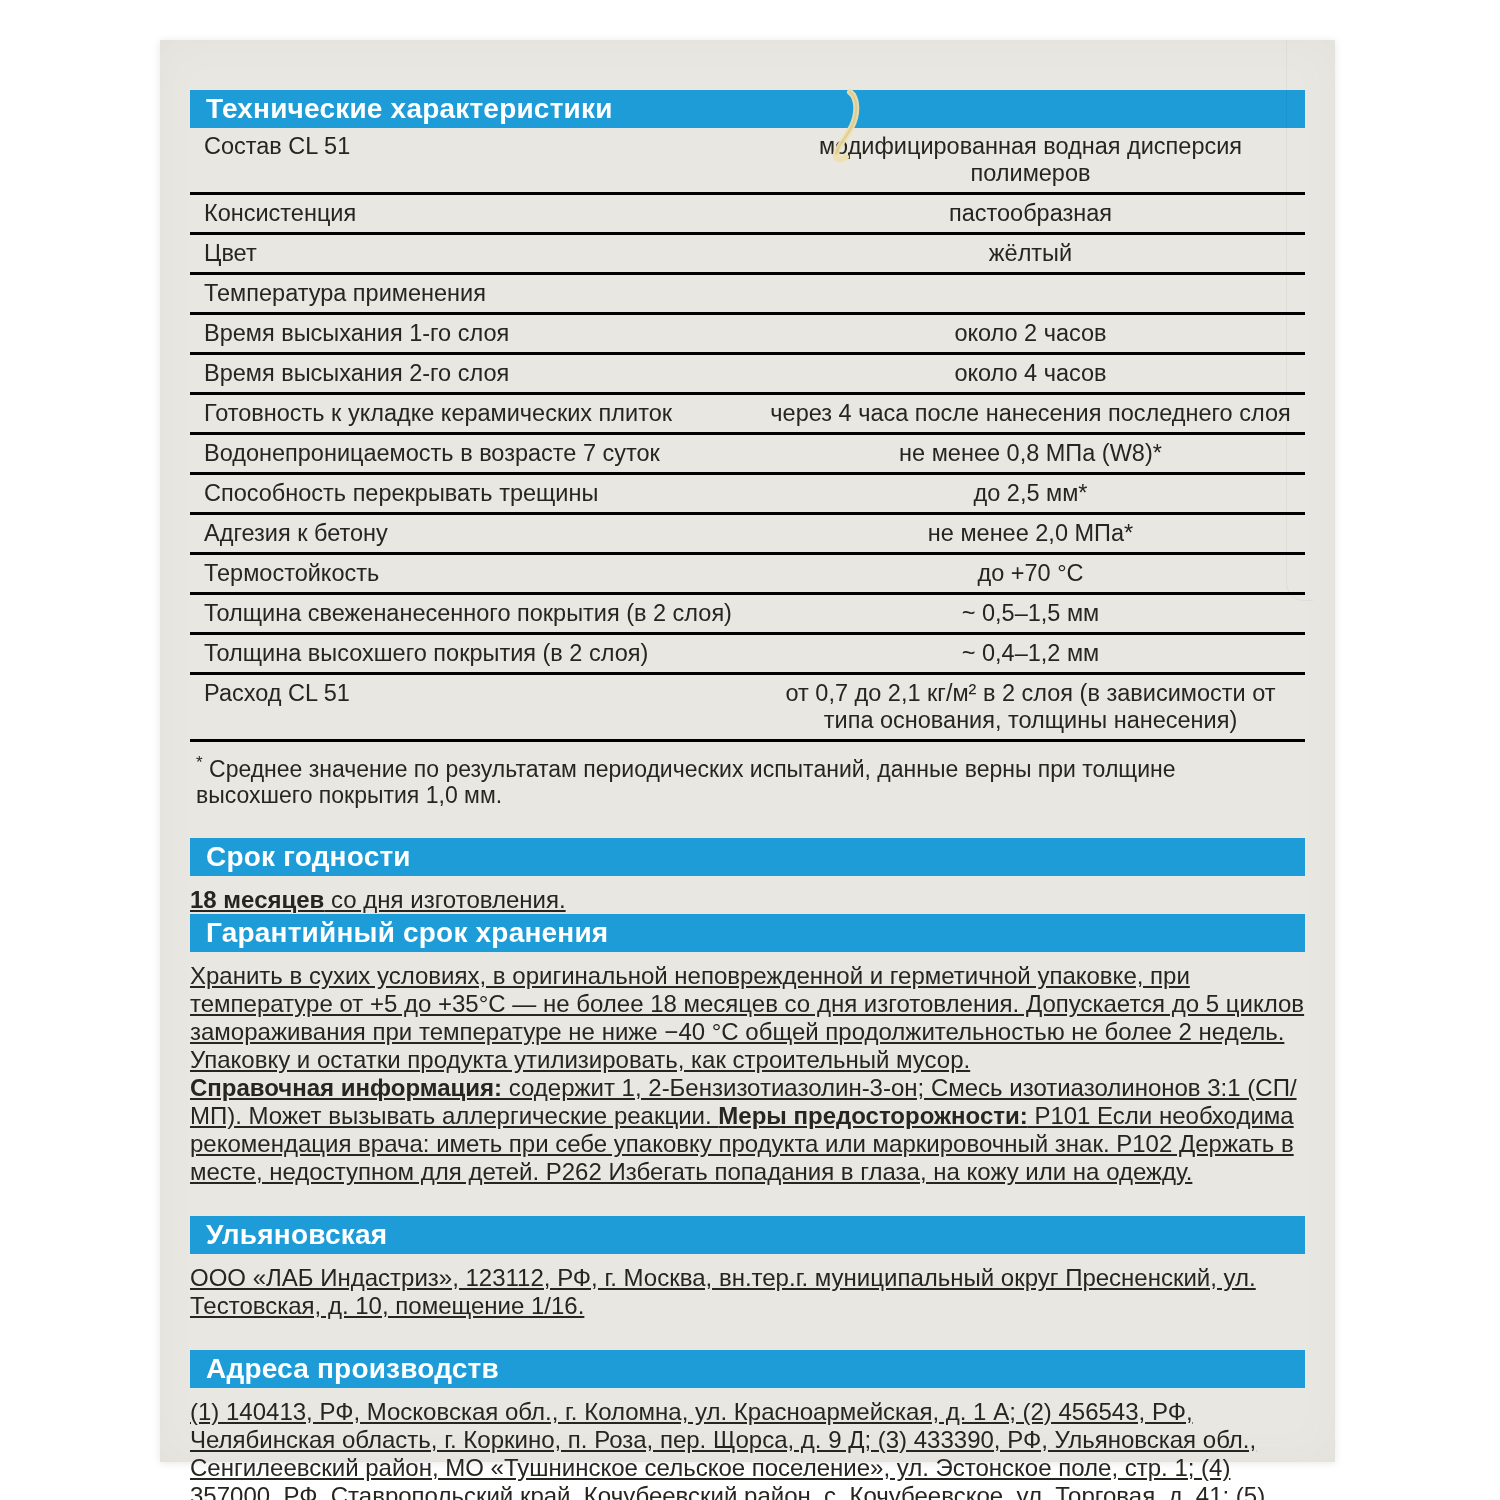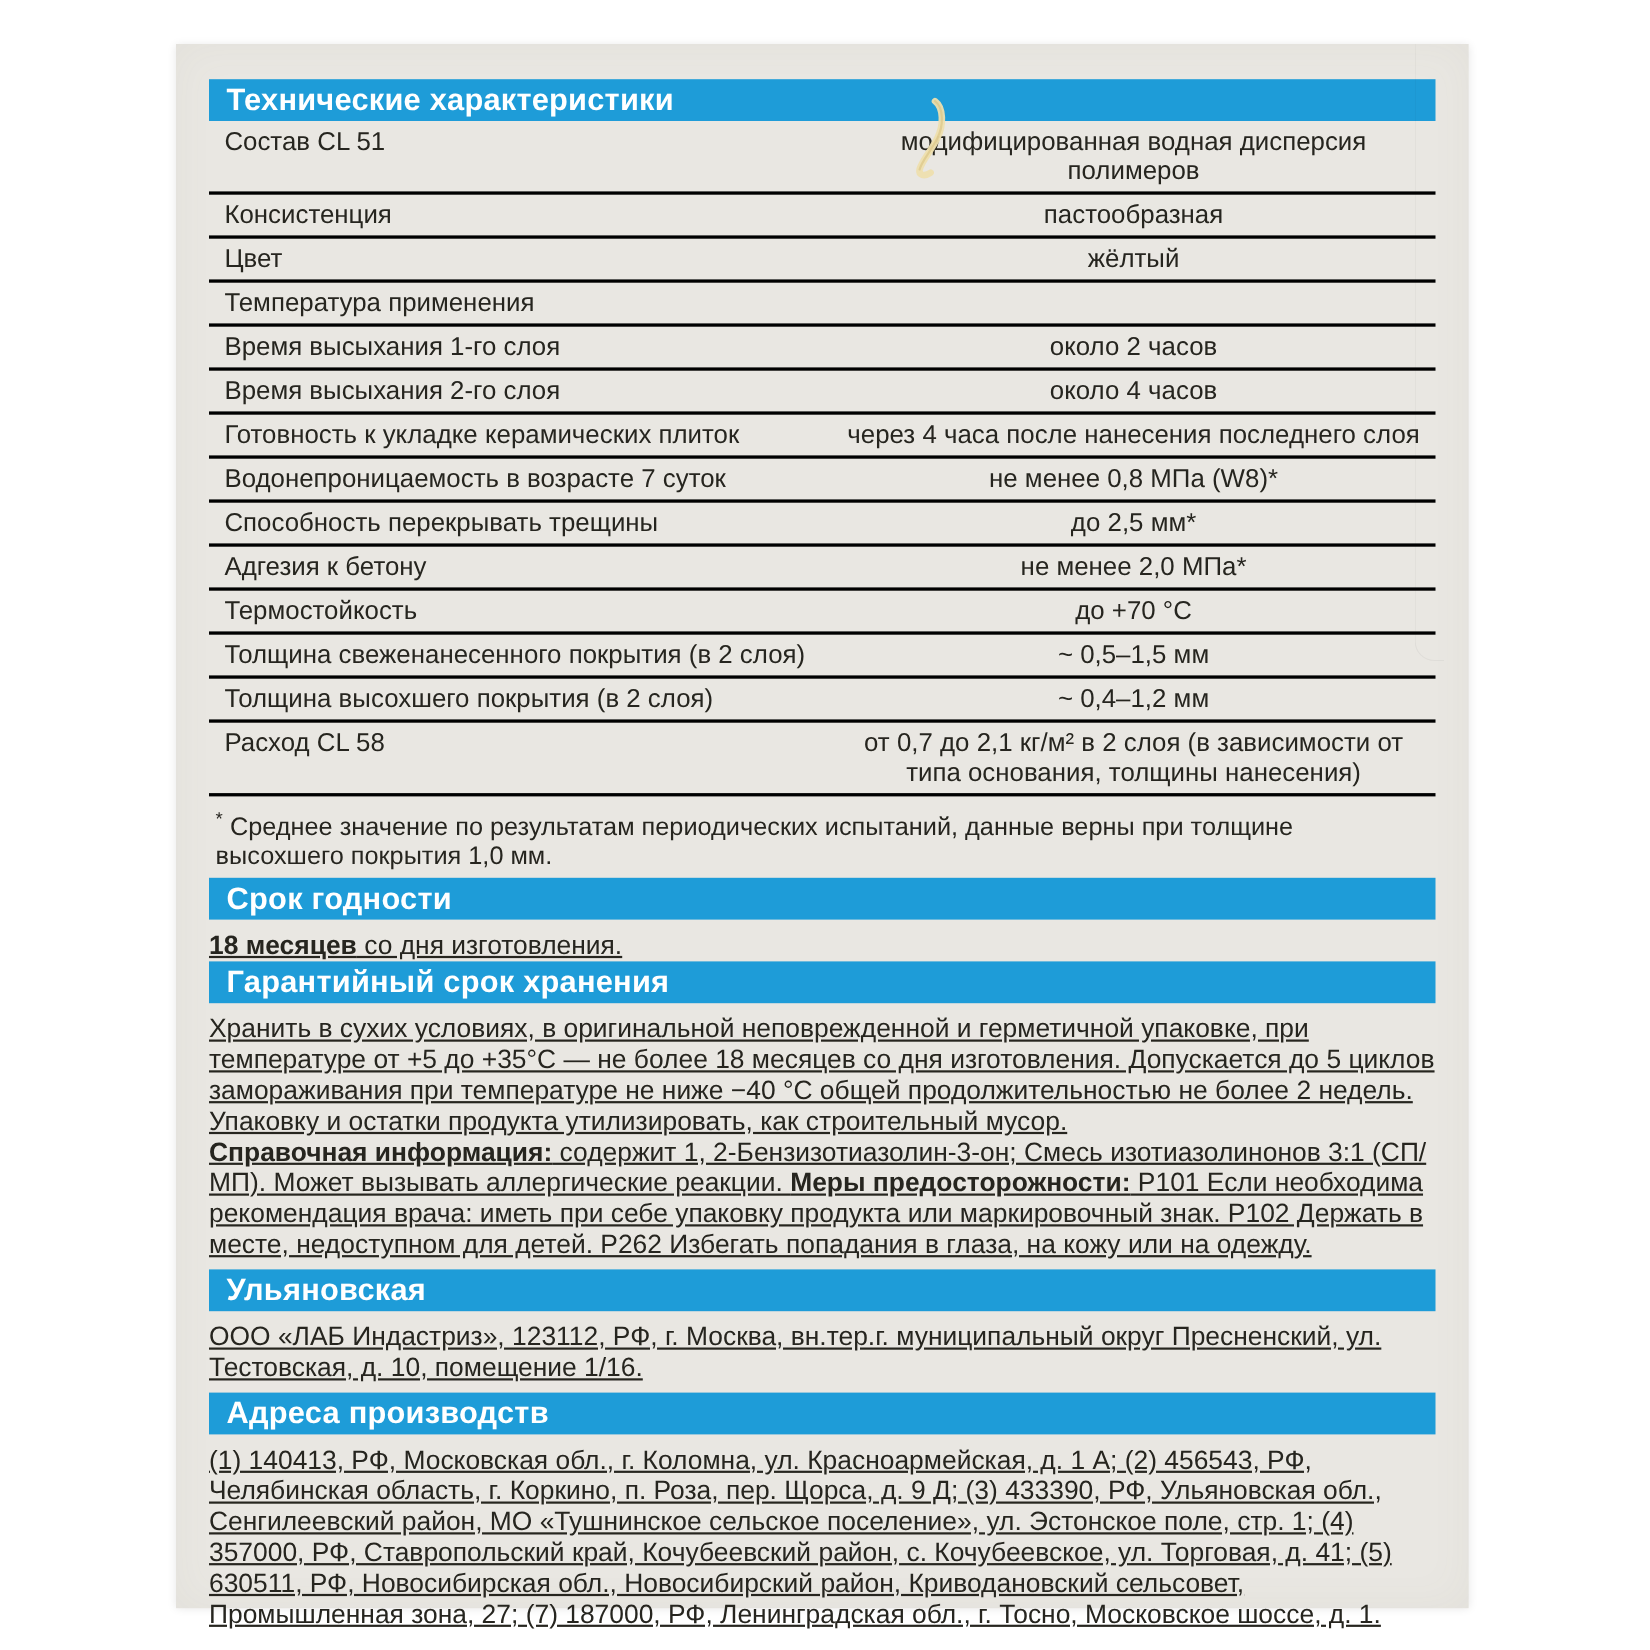--- a/index.html
+++ b/index.html
@@ -7,21 +7,21 @@
     width:1500px;height:1500px;position:relative;overflow:hidden;
     background:#ffffff;
     font-family:"Liberation Sans","DejaVu Sans",sans-serif;
     color:#26251f;
   }
   .card{
     position:absolute;left:160px;top:40px;width:1175px;height:1422px;
     background:#e9e7e2;
     box-shadow:0 1px 8px rgba(0,0,0,0.10), inset 0 0 40px rgba(120,110,95,0.05);
     box-sizing:border-box;
-    padding:32px 30px 0 30px;
+    padding:50px 30px 0 30px;
   }
   
   .crease{
     position:absolute;top:0;right:22px;width:26px;height:560px;
     border-left:1px solid rgba(0,0,0,0.045);
     border-bottom:1px solid rgba(0,0,0,0.04);
     border-bottom-left-radius:18px;
     pointer-events:none;
   }
   .bar{
@@ -38,21 +38,21 @@
     box-sizing:border-box;
   }
   .tlabel{width:556px;flex:0 0 556px;font-size:23.5px;line-height:27px;}
   .tvalue{flex:1;font-size:23.5px;line-height:27px;padding-right:4px;text-align:center;}
   .fnote{
     margin:8px 0 0 6px;font-size:23px;line-height:26px;width:1100px;
   }
   .fnote sup{font-size:17px;}
   .para{font-size:24px;line-height:28px;margin:10px 0 0 0;text-decoration:underline;}
   .b{font-weight:bold;}
-  .mt12{margin-top:8px;}
+  .mt12{margin-top:30px;}
   .mt10{margin-top:0;}
   
   .glue{position:absolute;left:668px;top:48px;pointer-events:none;}
 </style>
 </head>
 <body>
 
 <div class="card">
 
   <div class="bar">
@@ -105,21 +105,21 @@
     </div>
     <div class="trow">
       <div class="tlabel">Толщина свеженанесенного покрытия (в 2 слоя)</div>
       <div class="tvalue">~ 0,5–1,5 мм</div>
     </div>
     <div class="trow">
       <div class="tlabel">Толщина высохшего покрытия (в 2 слоя)</div>
       <div class="tvalue">~ 0,4–1,2 мм</div>
     </div>
     <div class="trow">
-      <div class="tlabel">Расход CL 58</div>
+      <div class="tlabel">Расход CL 51</div>
       <div class="tvalue">от 0,7 до 2,1 кг/м² в 2 слоя (в зависимости от типа основания, толщины нанесения)</div>
     </div>
   </div>
 
   <div class="fnote"><sup>*</sup><span> Среднее значение по результатам периодических испытаний, данные верны при толщине высохшего покрытия 1,0 мм.</span></div>
 
   <div class="bar mt12">
     <span>Срок годности</span>
   </div>
   <div class="para"><span class="b">18 месяцев</span><span> со дня изготовления.</span></div>

